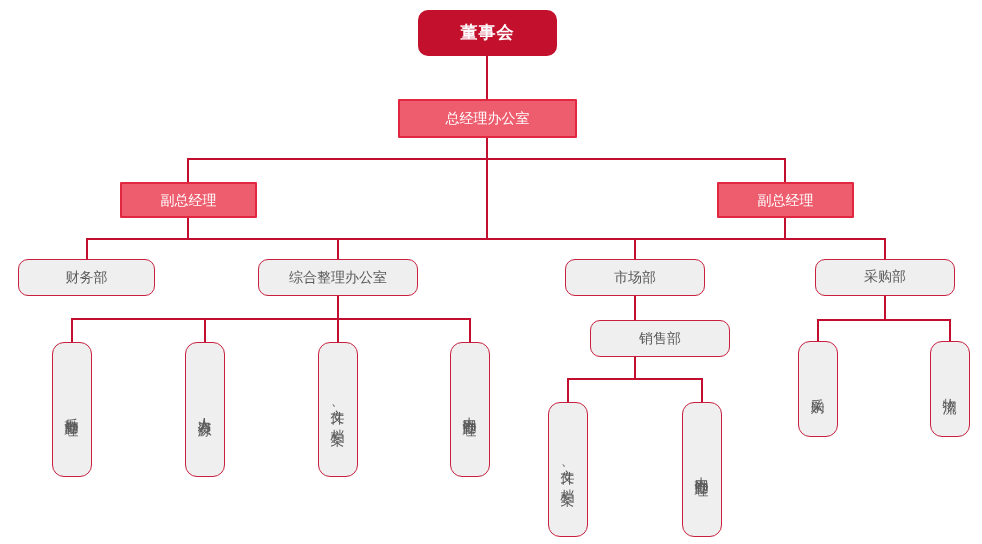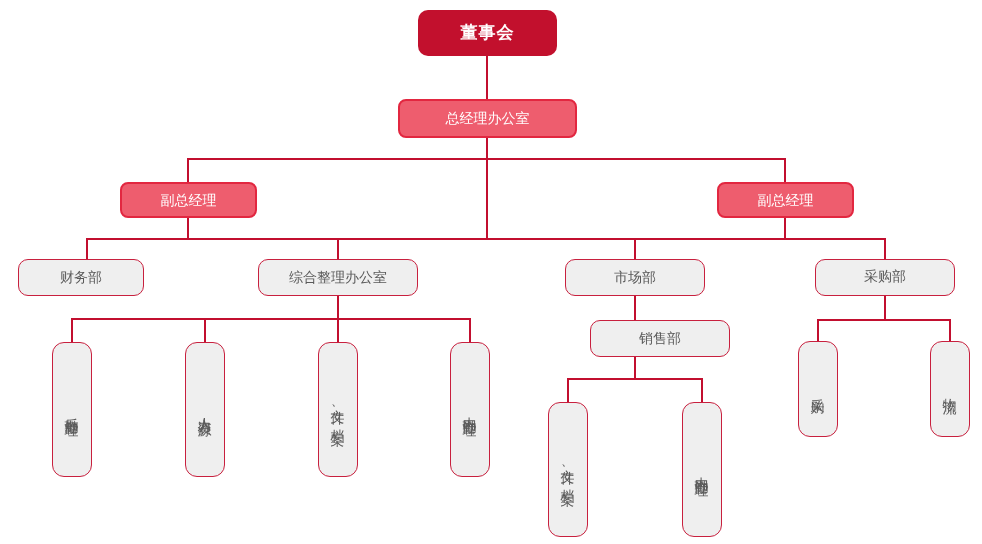--- a/index.html
+++ b/index.html
@@ -15,21 +15,21 @@
     display:flex;align-items:center;justify-content:center;
     text-align:left;line-height:1.15;
   }
   .node-root{
     background:#c2102d;color:#ffffff;
     font-size:17px;font-weight:bold;border-radius:10px;
     letter-spacing:1px;
   }
   .node-pink{
     background:#ee5d6e;border:2px solid #e22740;color:#ffffff;
-    font-size:14px;border-radius:8px;
+    font-size:14px;border-radius:1px;
   }
   .node-gray{
     background:#efefef;border:1px solid #c8203e;color:#595959;
     font-size:14px;border-radius:10px;
   }
   .node-vert{border-radius:12px;}
   .node-vert span{
     writing-mode:vertical-rl;text-orientation:upright;
     letter-spacing:2px;
   }
@@ -78,21 +78,21 @@
     <span>总经理办公室</span>
   </div>
 
   <div class="node node-pink" style="left:120px;top:182px;width:137px;height:36px;">
     <span>副总经理</span>
   </div>
   <div class="node node-pink" style="left:717px;top:182px;width:137px;height:36px;">
     <span>副总经理</span>
   </div>
 
-  <div class="node node-gray" style="left:18px;top:259px;width:126px;height:37px;">
+  <div class="node node-gray" style="left:18px;top:259px;width:137px;height:37px;">
     <span>财务部</span>
   </div>
   <div class="node node-gray" style="left:565px;top:259px;width:140px;height:37px;">
     <span>市场部</span>
   </div>
   <div class="node node-gray" style="left:258px;top:259px;width:160px;height:37px;">
     <span>综合整理办公室</span>
   </div>
   <div class="node node-gray" style="left:815px;top:259px;width:140px;height:37px;font-family:Liberation Mono, monospace;">
     <span>采购部</span>

